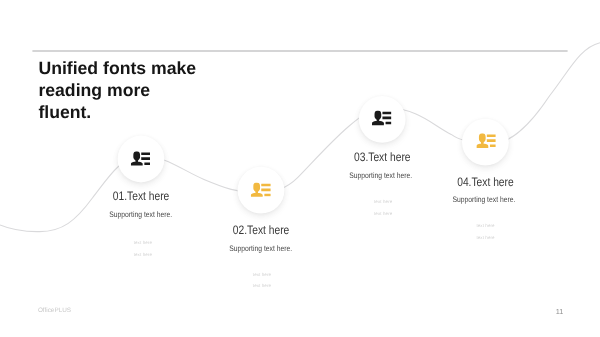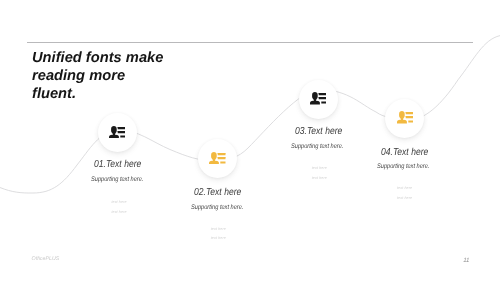--- a/index.html
+++ b/index.html
@@ -1,18 +1,18 @@
 <!DOCTYPE html>
 <html><head>
 <meta charset="utf-8">
 <style>
   html,body{margin:0;padding:0;}
   body{width:500px;height:281px;background:#ffffff;overflow:hidden;
        font-family:"Liberation Sans",sans-serif;-webkit-font-smoothing:antialiased;text-rendering:geometricPrecision;}
-  .slide{position:relative;width:500px;height:281px;background:#fff;overflow:hidden;font-style:italic;}
+  .slide{position:relative;width:500px;height:281px;background:#fff;overflow:hidden;}
   .wave{position:absolute;left:0;top:0;width:500px;height:281px;}
   .hr{position:absolute;left:27.4px;top:41.7px;width:445.3px;height:1.2px;background:#b9b9bb;}
   .title{position:absolute;left:32px;top:50px;width:138px;font-weight:bold;
          font-size:14.7px;line-height:17.8px;color:#161616;}
   .circ{position:absolute;width:39px;height:39px;border-radius:50%;background:#fff;
         box-shadow:0 1.5px 5px rgba(0,0,0,0.055), 0 0.5px 2.5px rgba(0,0,0,0.035), 0 3px 7px rgba(0,0,0,0.04);
         display:flex;align-items:center;justify-content:center;}
   .circ svg{display:block;position:relative;top:-0.6px;}
   .ntitle{position:absolute;font-size:10.2px;color:#3a3a3a;white-space:nowrap;transform:scaleX(0.84);transform-origin:0 0;}
   .nsub{position:absolute;font-size:6.7px;color:#444;white-space:nowrap;transform:scaleX(0.845);transform-origin:0 0;}

